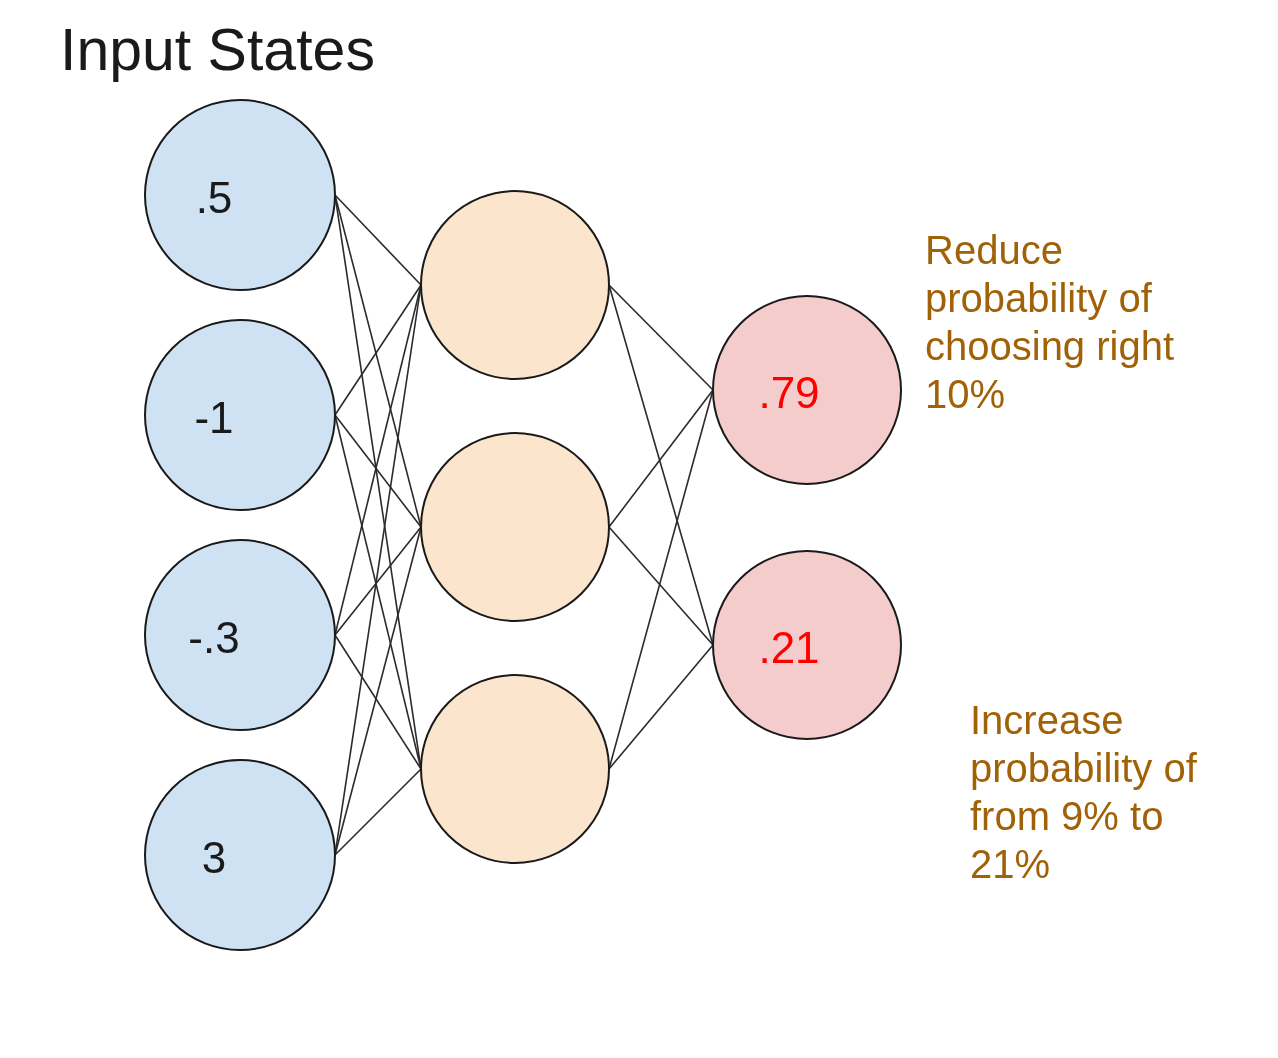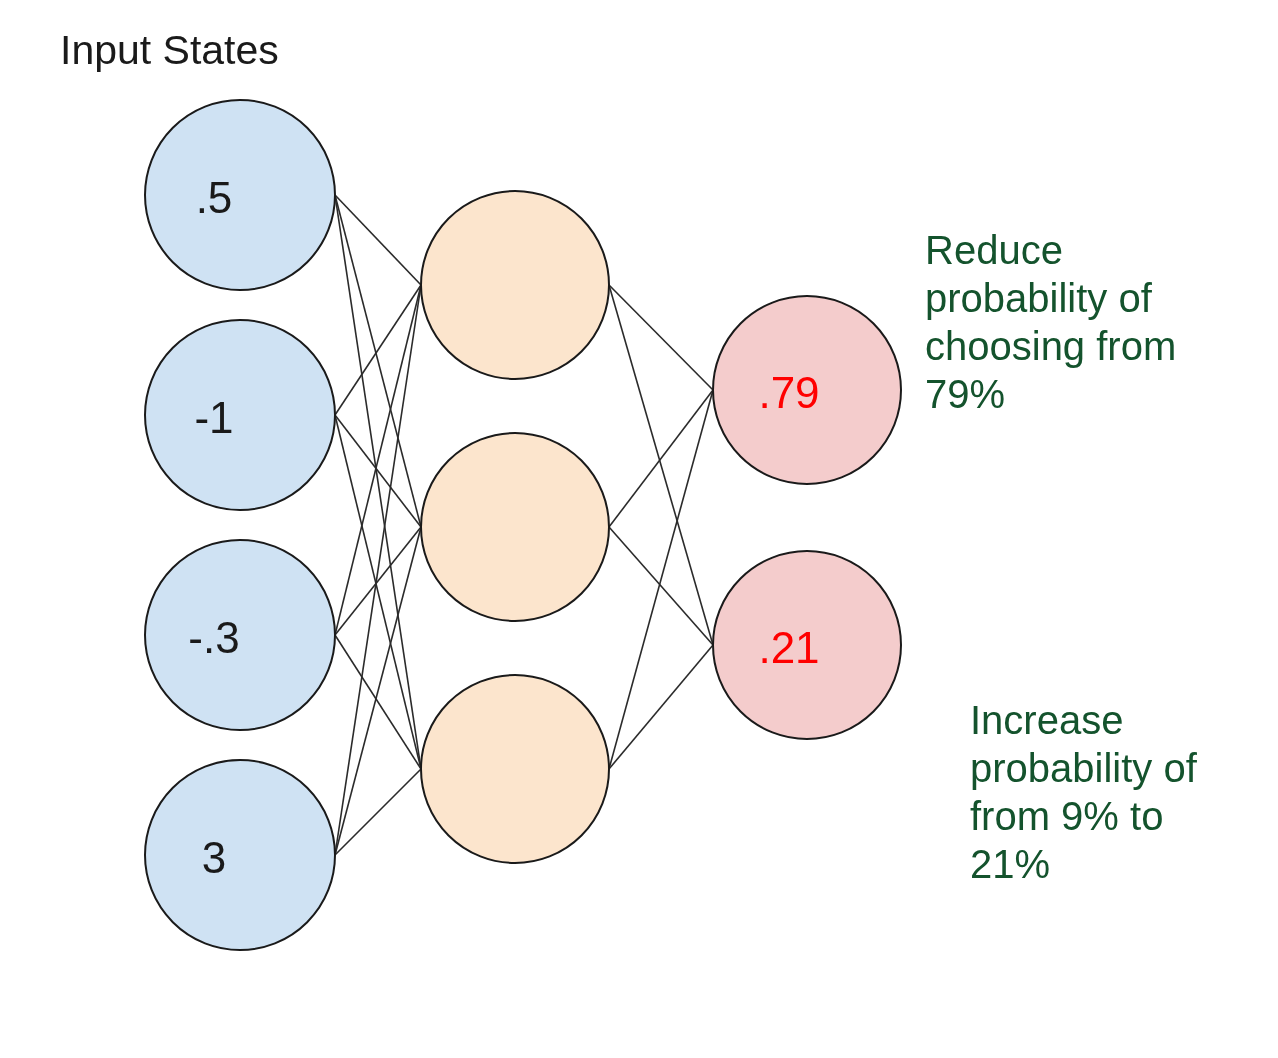--- a/index.html
+++ b/index.html
@@ -43,31 +43,31 @@
     text-anchor: middle;
     dominant-baseline: central;
   }
   text.output-value {
     fill: #ff0000;
   }
   .diagram-title {
     position: absolute;
     left: 60px;
     top: 24px;
-    font-size: 41px;
+    font-size: 59px;
     line-height: 52px;
     color: #1a1a1a;
     white-space: nowrap;
   }
   .annotation {
     position: absolute;
     width: 320px;
     font-size: 40px;
     line-height: 48px;
-    color: #14532d;
+    color: #a16207;
   }
   .annotation-reduce { left: 925px; top: 226px; }
   .annotation-increase { left: 935px; top: 696px; margin-left: 35px; }
   .annotation .line { white-space: nowrap; }
 </style>
 </head>
 <body>
 
 <div class="canvas">
 
@@ -124,22 +124,22 @@
       <text class="node-value output-value" x="789" y="392" fill="#ff0000">.79</text>
 
       <circle class="node output-node" cx="807" cy="645" r="94" fill="#f4cccc"></circle>
       <text class="node-value output-value" x="789" y="647" fill="#ff0000">.21</text>
     </g>
   </svg>
 
   <div class="annotation annotation-reduce">
     <div class="line">Reduce</div>
     <div class="line">probability of</div>
-    <div class="line">choosing from</div>
-    <div class="line">79%</div>
+    <div class="line">choosing right</div>
+    <div class="line">10%</div>
   </div>
 
   <div class="annotation annotation-increase">
     <div class="line">Increase</div>
     <div class="line">probability of</div>
     <div class="line">from 9% to</div>
     <div class="line">21%</div>
   </div>
 
 </div>

